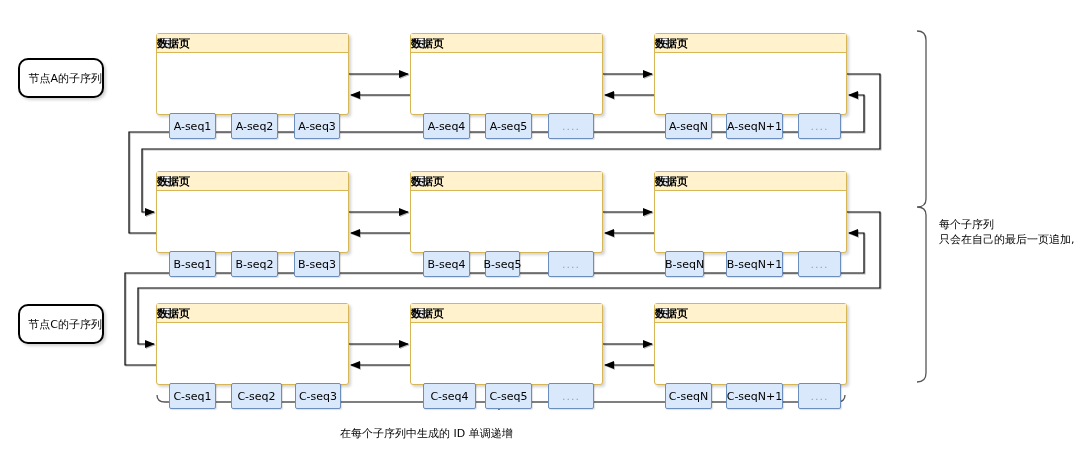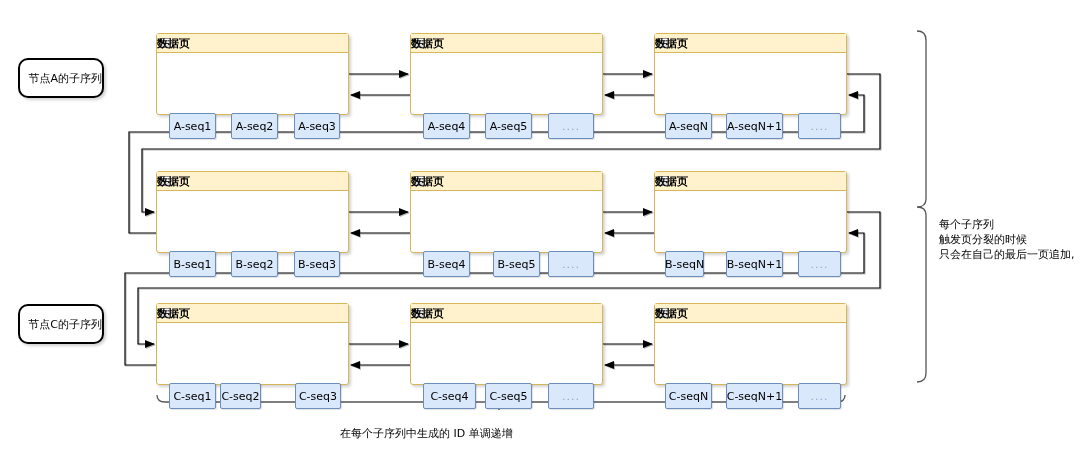--- a/index.html
+++ b/index.html
@@ -167,42 +167,42 @@
     <div class="cell" style="left:74px;width:47px">B-seq2</div>
     <div class="cell" style="left:137px;width:46px">B-seq3</div>
   </div>
   <div class="pagebox" style="left:410px;top:171px">
     <div class="pagehead"></div>
     <div class="collapse">
         <div class="minus"></div>
       </div>
     <div class="pagetitle">数据页</div>
     <div class="cell" style="left:12px;width:47px">B-seq4</div>
-    <div class="cell" style="left:82px;width:47px">B-seq5</div>
+    <div class="cell" style="left:74px;width:35px">B-seq5</div>
     <div class="cell muted" style="left:137px;width:46px">....</div>
   </div>
   <div class="pagebox" style="left:654px;top:171px">
     <div class="pagehead"></div>
     <div class="collapse">
         <div class="minus"></div>
       </div>
     <div class="pagetitle">数据页</div>
     <div class="cell" style="left:10px;width:39px">B-seqN</div>
     <div class="cell" style="left:71px;width:57px">B-seqN+1</div>
     <div class="cell muted" style="left:143px;width:43px">....</div>
   </div>
 
   <div class="pagebox" style="left:156px;top:303px">
     <div class="pagehead"></div>
     <div class="collapse">
         <div class="minus"></div>
       </div>
     <div class="pagetitle">数据页</div>
     <div class="cell" style="left:12px;width:47px">C-seq1</div>
-    <div class="cell" style="left:63px;width:41px">C-seq2</div>
+    <div class="cell" style="left:74px;width:51px">C-seq2</div>
     <div class="cell" style="left:138px;width:46px">C-seq3</div>
   </div>
   <div class="pagebox" style="left:410px;top:303px">
     <div class="pagehead"></div>
     <div class="collapse">
         <div class="minus"></div>
       </div>
     <div class="pagetitle">数据页</div>
     <div class="cell" style="left:12px;width:53px">C-seq4</div>
     <div class="cell" style="left:74px;width:47px">C-seq5</div>
@@ -214,18 +214,17 @@
         <div class="minus"></div>
       </div>
     <div class="pagetitle">数据页</div>
     <div class="cell" style="left:10px;width:47px">C-seqN</div>
     <div class="cell" style="left:71px;width:57px">C-seqN+1</div>
     <div class="cell muted" style="left:143px;width:43px">....</div>
   </div>
 
   <div class="note-right">
     <div>每个子序列</div>
-    <div>触发页分裂的时候</div>
     <div>只会在自己的最后一页追加,</div>
   </div>
   <div class="note-bottom">在每个子序列中生成的 ID 单调递增</div>
 
 </div>
 
 </body></html>

